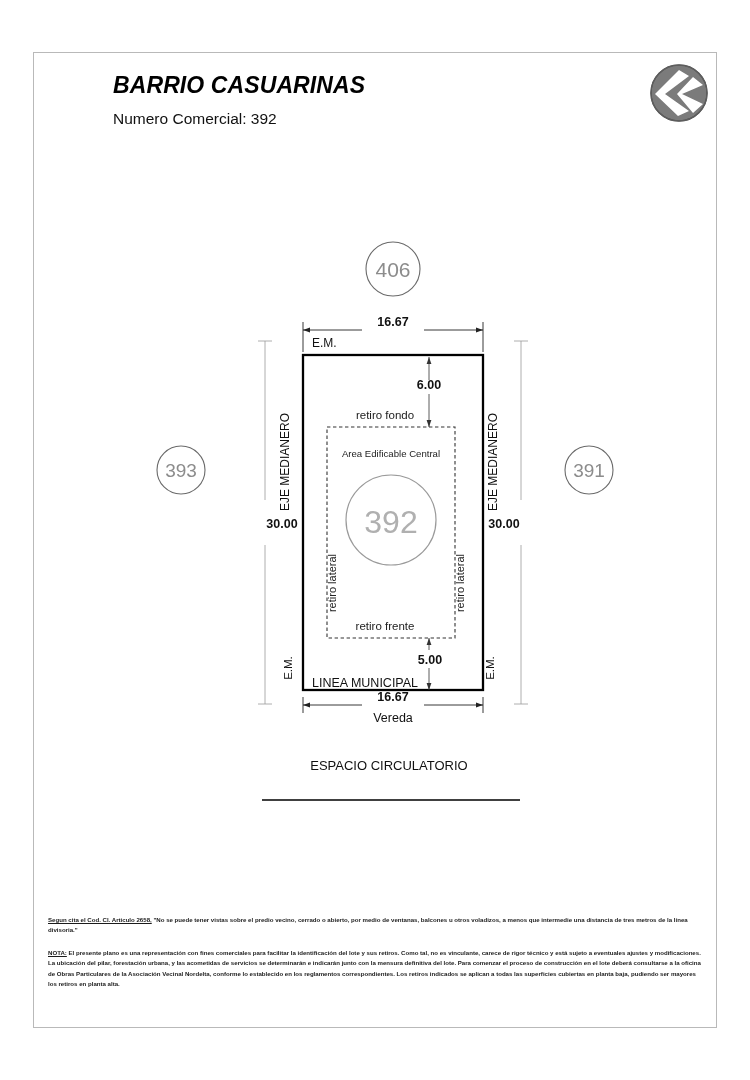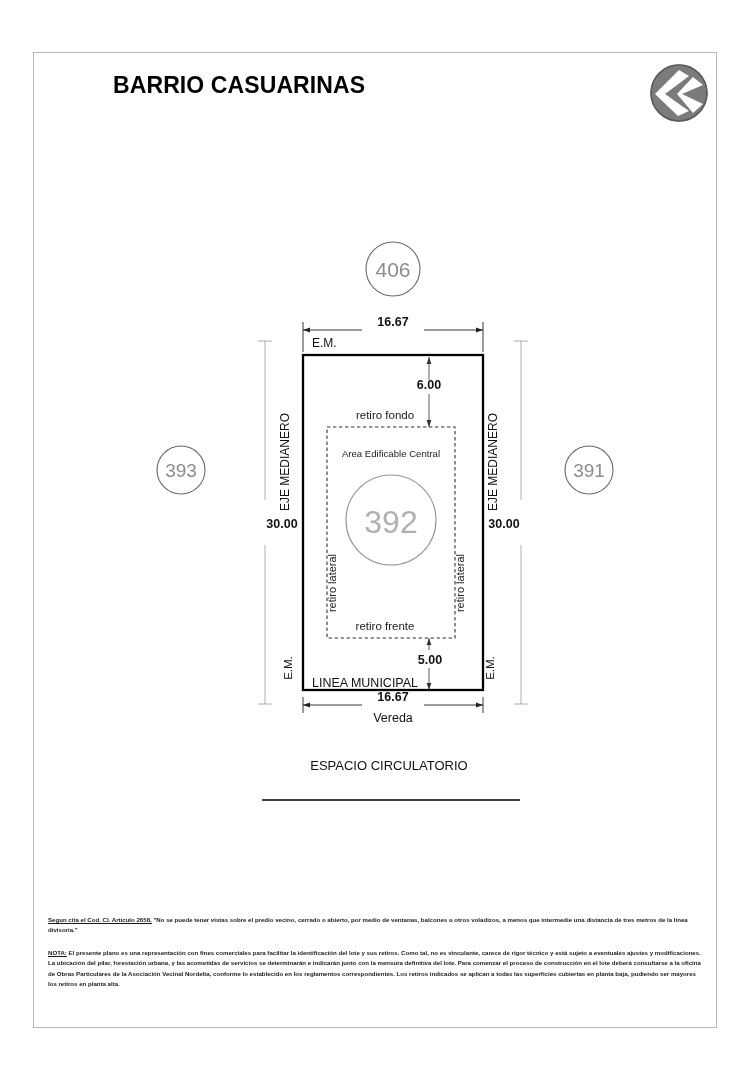--- a/index.html
+++ b/index.html
@@ -34,20 +34,21 @@
     left: 113px;
     top: 72px;
     width: 420px;
   }
   .doc-title {
     font-size: 23px;
     font-weight: bold;
     letter-spacing: 0.1px;
     margin: 0 0 9px 0;
     color: #000;
+    font-style: italic;
   }
   .meta-line {
     font-size: 15.5px;
     line-height: 1.45;
     color: #111;
   }
 
   
   .logo {
     position: absolute;
@@ -87,20 +88,21 @@
     text-decoration: underline;
   }
 </style>
 </head>
 <body>
 
 <div class="page-frame"></div>
 
 <div class="header">
   <div class="doc-title">BARRIO CASUARINAS</div>
+  <div class="meta-line">Numero Comercial: 392</div>
 </div>
 
 <div class="logo">
   <svg width="60" height="60" viewBox="0 0 60 60">
     <defs>
       <clipPath id="logoclip">
           <circle cx="30" cy="30" r="28"></circle>
         </clipPath>
     </defs>
     <circle cx="30" cy="30" r="28" fill="#7b7b7b" stroke="#4a4a4a" stroke-width="1.2"></circle>

